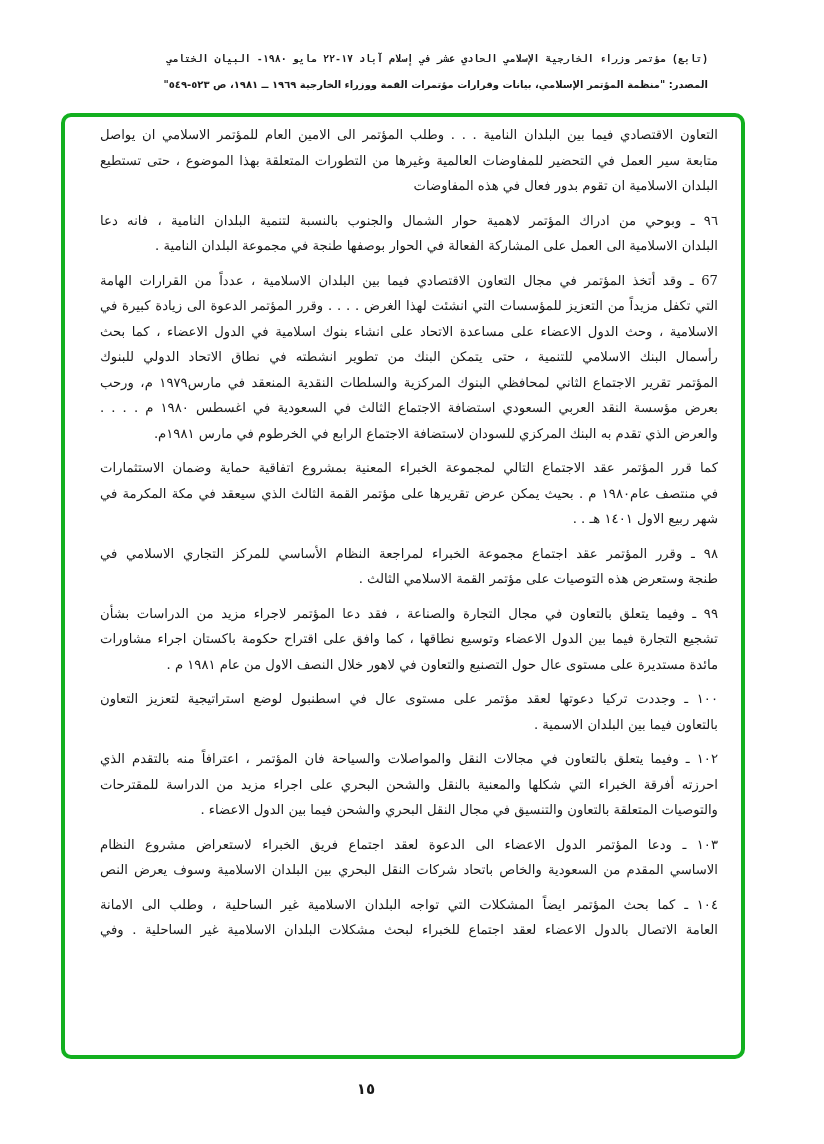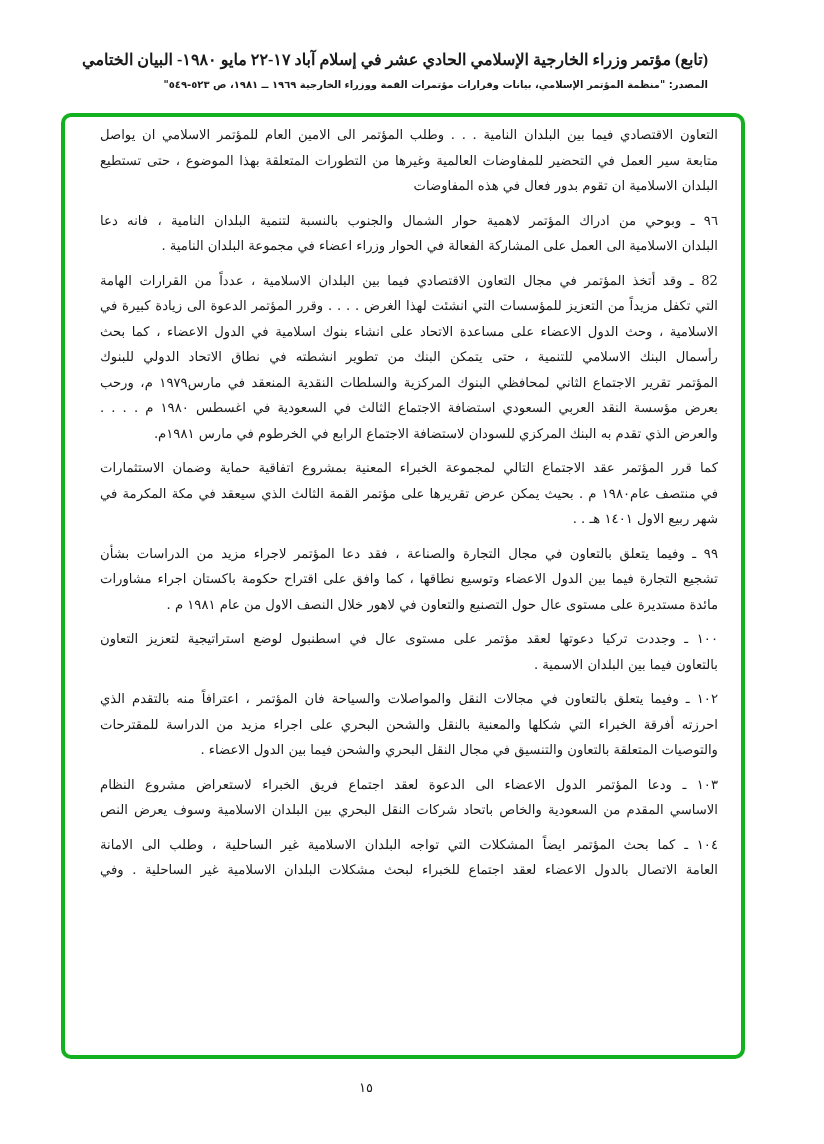--- a/index.html
+++ b/index.html
@@ -3,22 +3,22 @@
 <meta charset="utf-8">
 <style>
   html, body { margin: 0; padding: 0; background: #ffffff; }
   body {
     width: 824px; height: 1144px; position: relative; overflow: hidden;
     font-family: "DejaVu Serif", serif; color: #1a1a1a;
   }
   .header-title {
     position: absolute; top: 50px; left: 80px; width: 628px;
     direction: rtl; text-align: right;
-    font-family: Liberation Serif, serif; font-weight: bold;
-    font-size: 16px; line-height: 20px; white-space: nowrap;
+    font-family: Liberation Mono, monospace; font-weight: bold;
+    font-size: 10px; line-height: 20px; white-space: nowrap;
   }
   .header-source {
     position: absolute; top: 78px; left: 80px; width: 628px;
     direction: rtl; text-align: right;
     font-family: "DejaVu Sans", sans-serif; font-weight: bold;
     font-size: 10px; line-height: 14px; white-space: nowrap;
   }
   .frame {
     position: absolute; left: 61px; top: 113px; width: 684px; height: 946px;
     border: 4px solid #13b020; border-radius: 10px; box-sizing: border-box;
@@ -26,21 +26,21 @@
   .content {
     position: absolute; left: 100px; top: 122px; width: 618px;
     direction: rtl; text-align: justify;
     font-size: 13.2px; line-height: 25.5px;
   }
   .para { margin: 0 0 9px 0; text-align-last: right; }
   .para .line { display: block; white-space: nowrap; overflow: hidden; text-align: justify; text-align-last: justify; }
   .para .line.last { text-align-last: right; }
   .page-number {
     position: absolute; top: 1080px; left: 0; width: 732px;
-    text-align: center; font-weight: normal; font-size: 13px;
+    text-align: center; font-weight: bold; font-size: 15px;
     font-family: "DejaVu Sans", sans-serif;
   }
 </style>
 </head>
 <body>
 
 <div class="header-title">(تابع)  مؤتمر وزراء الخارجية الإسلامي الحادي عشر في إسلام آباد ١٧-٢٢ مايو ١٩٨٠- البيان الختامي</div>
 <div class="header-source">المصدر: "منظمة المؤتمر الإسلامي، بيانات وقرارات مؤتمرات القمة ووزراء الخارجية ١٩٦٩ ــ ١٩٨١، ص ٥٢٣-٥٤٩"</div>
 
 <div class="frame" style="border-color: rgb(19, 176, 32);"></div>
@@ -48,39 +48,43 @@
 <div class="content">
 
   <p class="para">
     <span class="line">التعاون الاقتصادي فيما بين البلدان النامية . . .  وطلب المؤتمر الى الامين العام للمؤتمر الاسلامي ان يواصل</span>
     <span class="line">متابعة سير العمل في التحضير للمفاوضات العالمية وغيرها من التطورات المتعلقة بهذا الموضوع ، حتى تستطيع</span>
     <span class="line last">البلدان الاسلامية ان تقوم بدور فعال في هذه المفاوضات</span>
   </p>
 
   <p class="para">
     <span class="line">٩٦ ـ وبوحي من ادراك المؤتمر لاهمية حوار الشمال والجنوب بالنسبة لتنمية البلدان النامية ، فانه دعا</span>
-    <span class="line last">البلدان الاسلامية الى العمل على المشاركة الفعالة في الحوار وزراء اعضاء في مجموعة البلدان النامية .</span>
+    <span class="line last">البلدان الاسلامية الى العمل على المشاركة الفعالة في الحوار بوصفها طنجة في مجموعة البلدان النامية .</span>
   </p>
 
   <p class="para">
-    <span class="line">82 ـ وقد أتخذ المؤتمر في مجال التعاون الاقتصادي فيما بين البلدان الاسلامية ، عدداً من القرارات الهامة</span>
+    <span class="line">67 ـ وقد أتخذ المؤتمر في مجال التعاون الاقتصادي فيما بين البلدان الاسلامية ، عدداً من القرارات الهامة</span>
     <span class="line">التي تكفل مزيداً من التعزيز للمؤسسات التي انشئت لهذا الغرض . . . .  وقرر المؤتمر الدعوة الى زيادة كبيرة في</span>
     <span class="line">الاسلامية ، وحث الدول الاعضاء على مساعدة الاتحاد على انشاء بنوك اسلامية في الدول الاعضاء ، كما بحث</span>
     <span class="line">رأسمال البنك الاسلامي للتنمية ، حتى يتمكن البنك من تطوير انشطته في نطاق الاتحاد الدولي للبنوك</span>
     <span class="line">المؤتمر تقرير الاجتماع الثاني لمحافظي البنوك المركزية والسلطات النقدية المنعقد في مارس١٩٧٩ م، ورحب</span>
     <span class="line">بعرض مؤسسة النقد العربي السعودي استضافة الاجتماع الثالث في السعودية في اغسطس ١٩٨٠ م . . . .</span>
     <span class="line last">والعرض الذي تقدم به البنك المركزي للسودان لاستضافة الاجتماع الرابع في الخرطوم في مارس ١٩٨١م.</span>
   </p>
 
   <p class="para">
     <span class="line">كما قرر المؤتمر عقد الاجتماع التالي لمجموعة الخبراء المعنية بمشروع اتفاقية حماية وضمان الاستثمارات</span>
     <span class="line">في منتصف عام١٩٨٠ م . بحيث يمكن عرض تقريرها على مؤتمر القمة الثالث الذي سيعقد في مكة المكرمة في</span>
     <span class="line last">شهر ربيع الاول ١٤٠١ هـ . .</span>
   </p>
 
+  <p class="para">
+    <span class="line">٩٨ ـ وقرر المؤتمر عقد اجتماع مجموعة الخبراء لمراجعة النظام الأساسي للمركز التجاري الاسلامي في</span>
+    <span class="line last">طنجة وستعرض هذه التوصيات على مؤتمر القمة الاسلامي الثالث .</span>
+  </p>
 
   <p class="para">
     <span class="line">٩٩ ـ وفيما يتعلق بالتعاون في مجال التجارة والصناعة ، فقد دعا المؤتمر لاجراء مزيد من الدراسات بشأن</span>
     <span class="line">تشجيع التجارة فيما بين الدول الاعضاء وتوسيع نطاقها ، كما وافق على اقتراح حكومة باكستان اجراء مشاورات</span>
     <span class="line last">مائدة مستديرة على مستوى عال حول التصنيع والتعاون في لاهور خلال النصف الاول من عام ١٩٨١ م .</span>
   </p>
 
   <p class="para">
     <span class="line">١٠٠ ـ وجددت تركيا دعوتها لعقد مؤتمر على مستوى عال في اسطنبول لوضع استراتيجية لتعزيز التعاون</span>
     <span class="line last">بالتعاون فيما بين البلدان الاسمية .</span>

